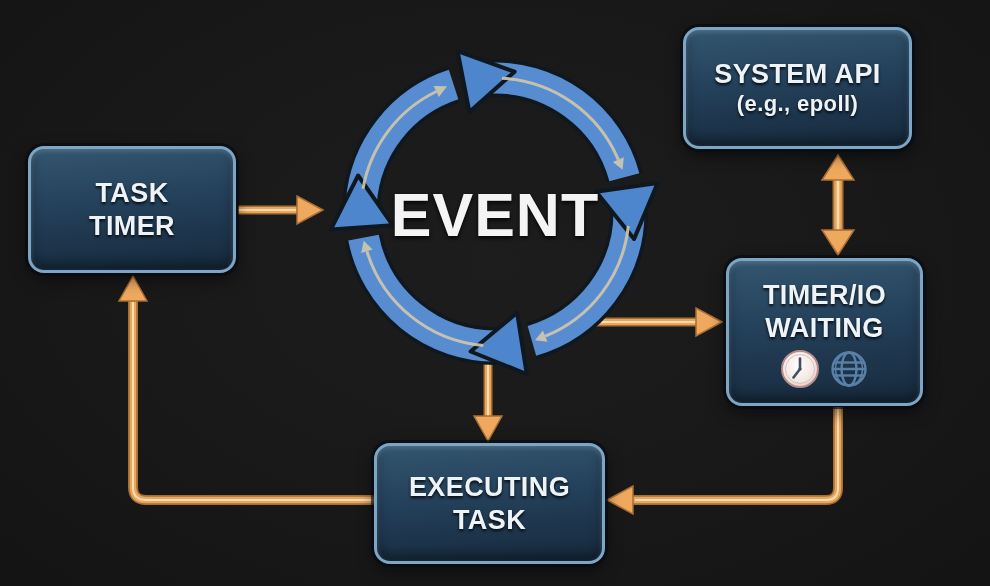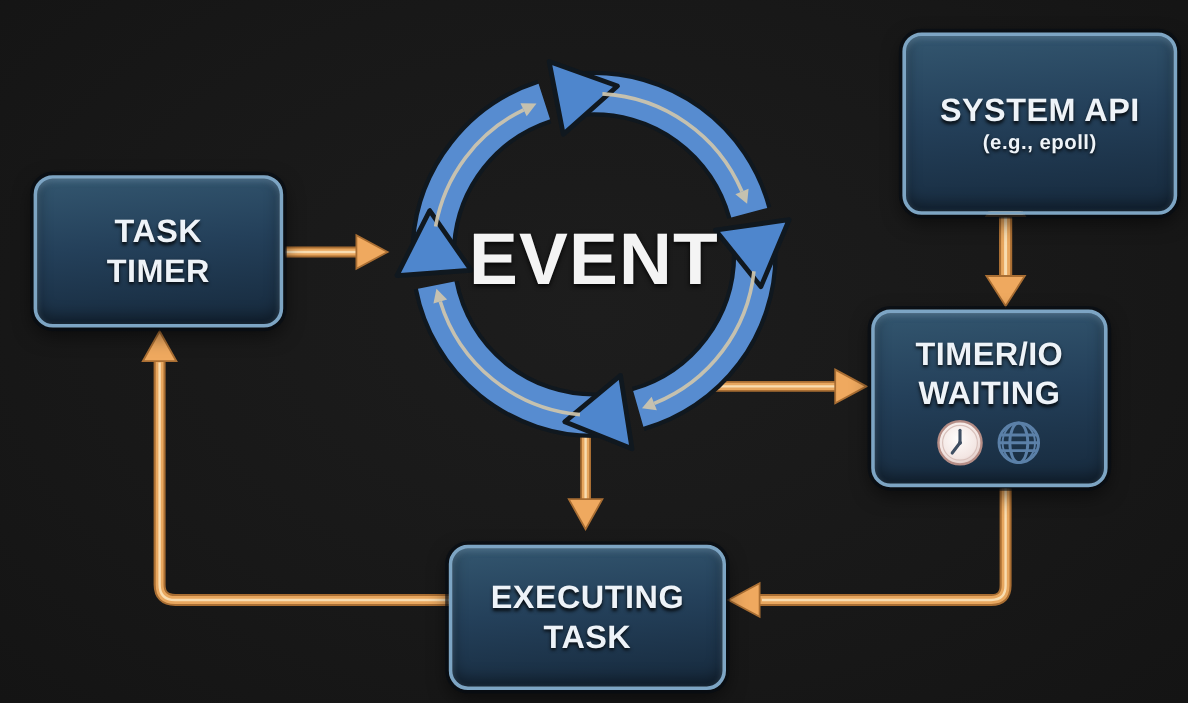--- a/index.html
+++ b/index.html
@@ -16,25 +16,25 @@
     border:3px solid #7da5c4;border-radius:16px;
     box-shadow:0 0 0 3px rgba(6,12,20,.65), 0 6px 16px rgba(0,0,0,.55),
                inset 0 2px 5px rgba(170,205,235,.28), inset 0 -6px 12px rgba(0,0,0,.4);
   }
   .node-label{
     color:#eef3f8;font-weight:700;font-size:27px;line-height:1.22;
     text-align:center;letter-spacing:.4px;
     text-shadow:0 2px 3px rgba(0,0,0,.85);
     white-space:nowrap;
   }
-  .node-label.sub{font-size:17px;}
+  .node-label.sub{font-size:22px;}
   #node-task-queue{left:28px;top:146px;width:208px;height:127px;}
-  #node-system-api{left:752px;top:27px;width:229px;height:152px;}
+  #node-system-api{left:683px;top:27px;width:229px;height:122px;}
   #node-timer-io{left:726px;top:258px;width:197px;height:148px;padding-top:4px;}
-  #node-executing-task{left:374px;top:454px;width:231px;height:121px;}
+  #node-executing-task{left:374px;top:443px;width:231px;height:121px;}
   .icon-row{display:flex;align-items:center;gap:9px;margin-top:5px;}
   .icon-row svg{display:block;}
   #center-label{
     position:absolute;z-index:2;left:495px;top:216px;transform:translate(-50%,-50%);
     text-align:center;color:#f4f4f4;font-weight:800;font-size:61px;line-height:1.3;
     letter-spacing:1px;text-shadow:0 2px 4px rgba(0,0,0,.9);white-space:nowrap;
   }
 </style>
 </head>
 <body>

